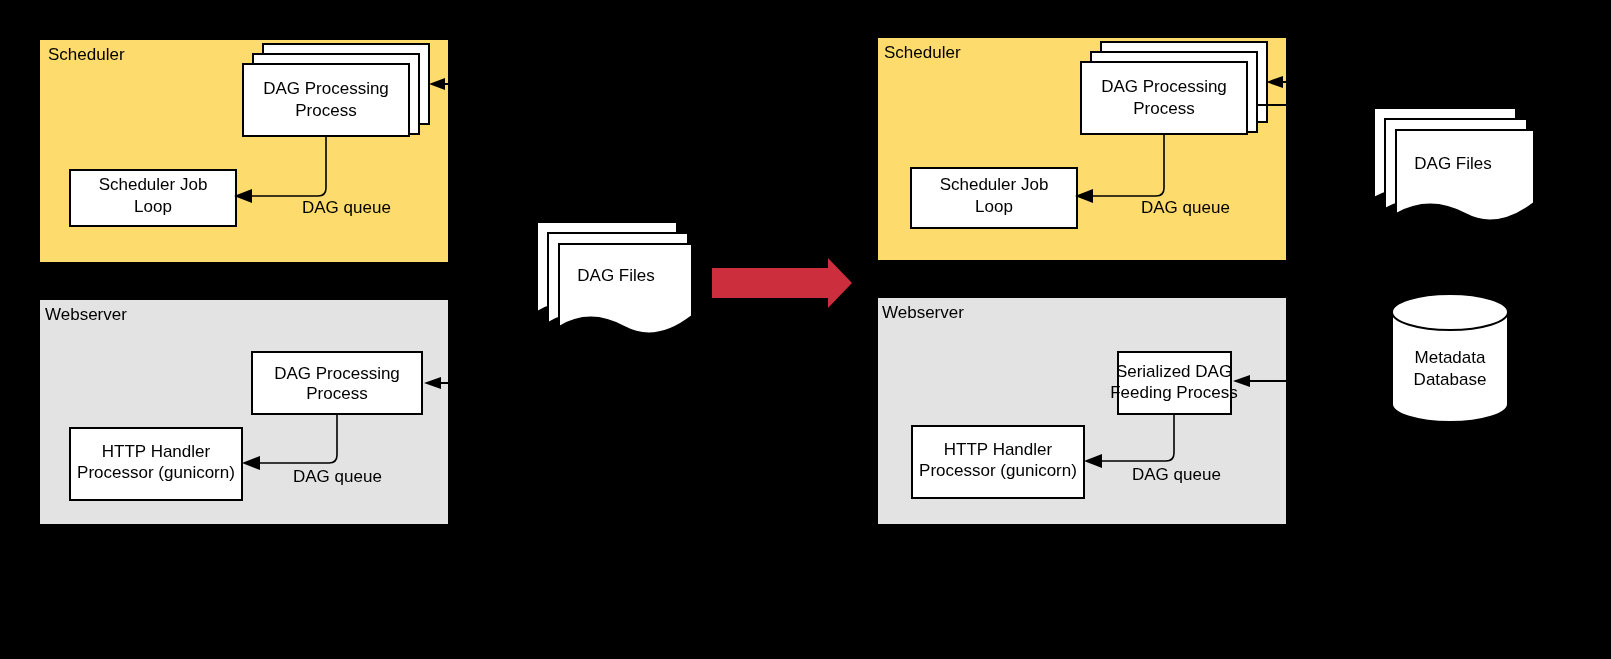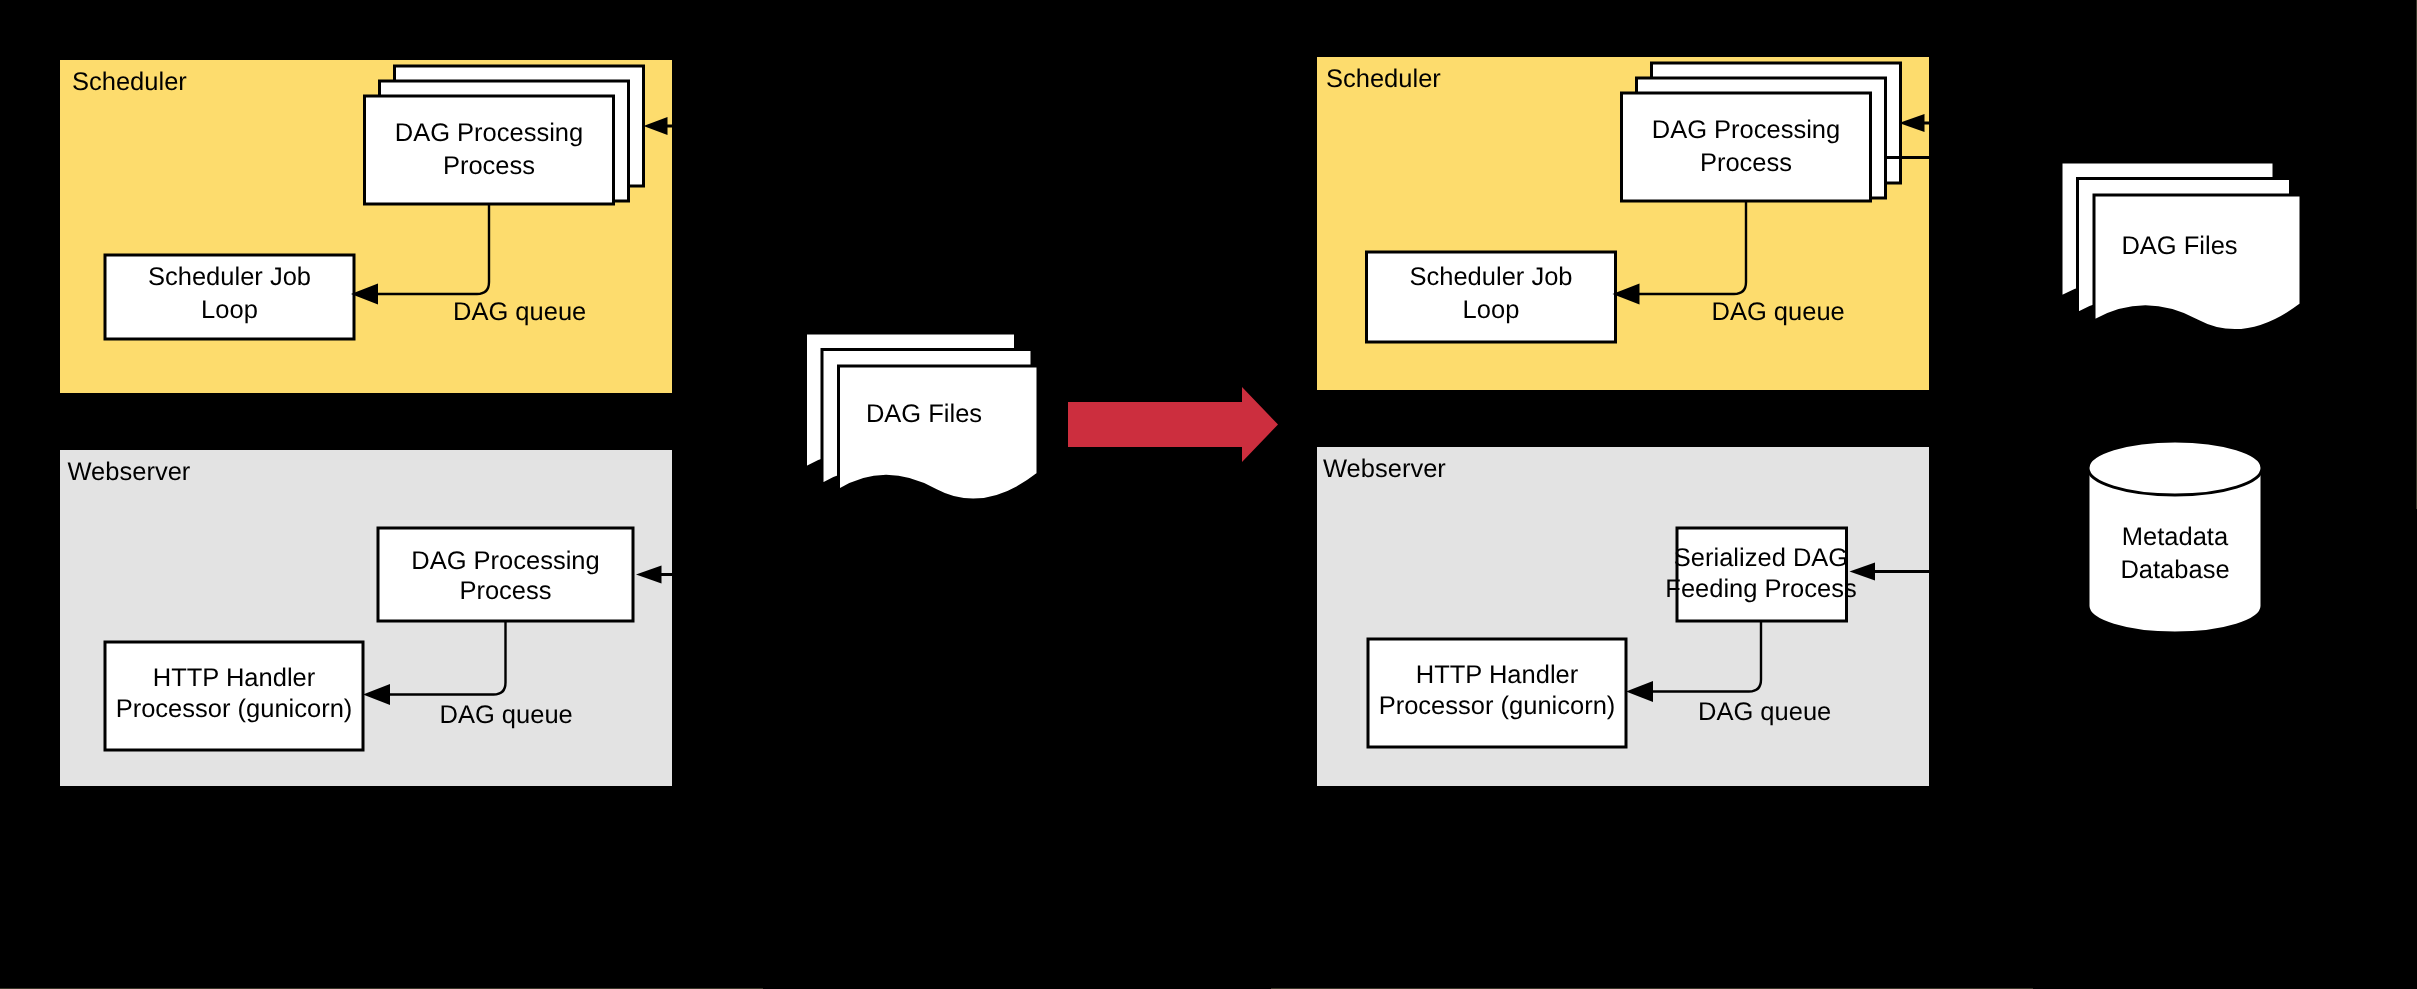--- a/index.html
+++ b/index.html
@@ -10,21 +10,21 @@
   body {
     width: 1611px;
     height: 659px;
     overflow: hidden;
     font-family: "Liberation Sans", sans-serif;
   }
   #diagram-root {
     position: relative;
     width: 1611px;
     height: 659px;
-    background: #fef9c3;
+    background: #a21caf;
   }
   svg.diagram {
     display: block;
     width: 1611px;
     height: 659px;
   }
   text {
     font-family: "Liberation Sans", sans-serif;
     fill: #000000;
   }

